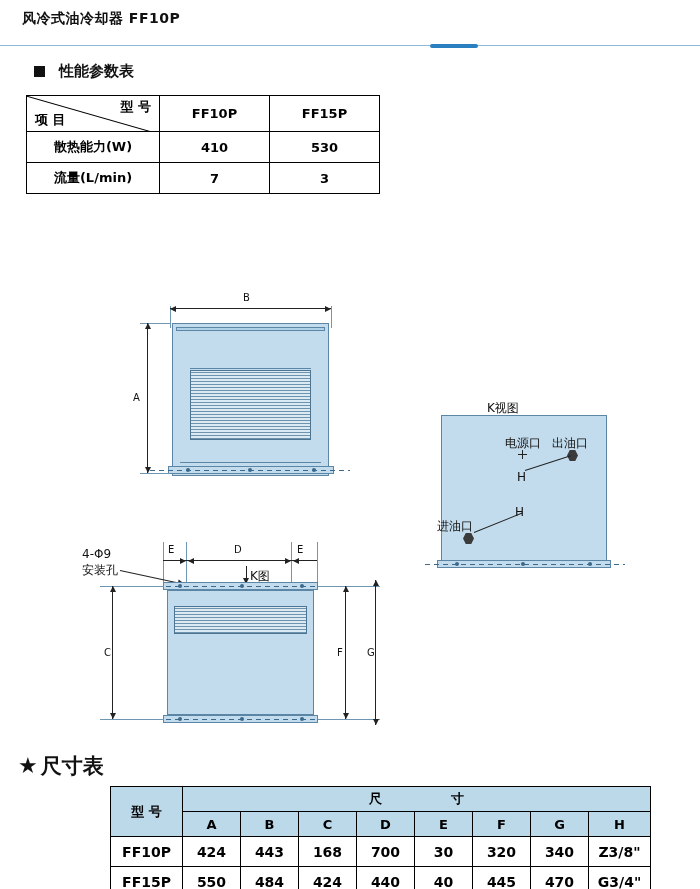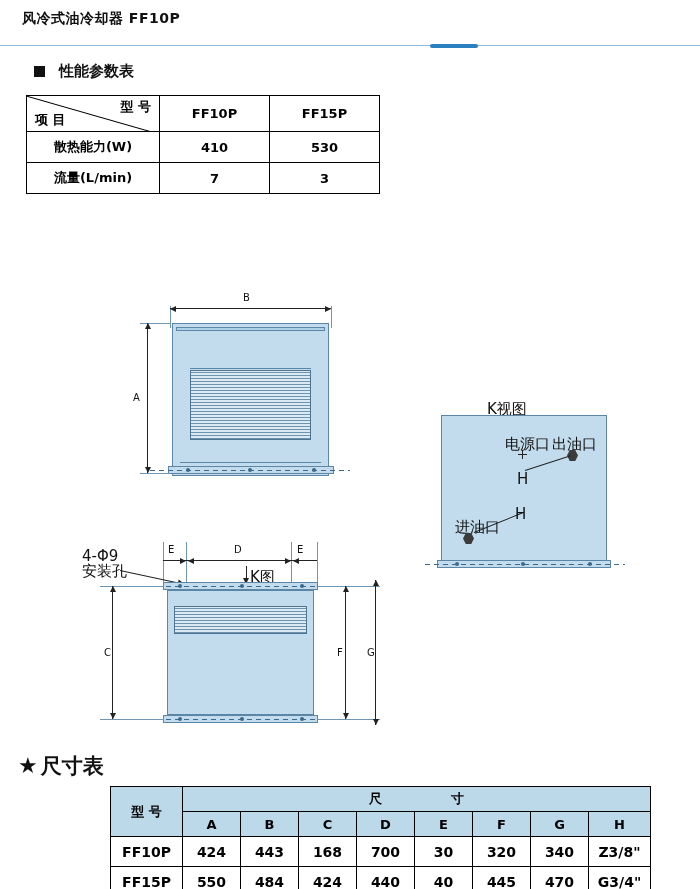--- a/index.html
+++ b/index.html
@@ -84,21 +84,21 @@
   }
   .diag-cell .t-right {
     position: absolute; right: 8px; top: 2px; font-weight: bold; font-size: 13px;
   }
 
   
   .drawings { position: absolute; left: 0; top: 270px; width: 700px; height: 470px; }
   .dwg-label {
     position: absolute; font-size: 10px; color: #111; white-space: nowrap;
   }
-  .dwg-label.sm { font-size: 15px; }
+  .dwg-label.sm { font-size: 12px; }
   .body-fill {
     position: absolute;
     background: #c3dced;
     border: 1px solid #5b86a6;
   }
   .grille {
     position: absolute;
     background:
       repeating-linear-gradient(0deg, #6d93ae 0px, #6d93ae 1px, #dbe9f3 1px, #dbe9f3 3px),
       repeating-linear-gradient(90deg, #6d93ae 0px, #6d93ae 1px, transparent 1px, transparent 3px);
@@ -231,21 +231,21 @@
     <div class="dot" style="left:521px; top:292px;"></div>
     <div class="dot" style="left:588px; top:292px;"></div>
 
     <div class="dwg-label sm" style="left:505px; top:165px;">电源口</div>
     <div class="plus" style="left:518px; top:180px;"></div>
     <div class="dwg-label sm" style="left:552px; top:165px;">出油口</div>
     <div class="hex" style="left:567px; top:180px;"></div>
     <div class="leader" style="left:525px; top:200px; width:48px; transform:rotate(-18deg);"></div>
     <div class="dwg-label sm" style="left:517px; top:200px;">H</div>
 
-    <div class="dwg-label sm" style="left:455px; top:248px;">进油口</div>
+    <div class="dwg-label sm" style="left:437px; top:248px;">进油口</div>
     <div class="hex" style="left:463px; top:263px;"></div>
     <div class="leader" style="left:474px; top:262px; width:52px; transform:rotate(-22deg);"></div>
     <div class="dwg-label sm" style="left:515px; top:235px;">H</div>
 
     <div class="ext-line" style="left:163px; top:272px; width:1px; height:40px;"></div>
     <div class="ext-line" style="left:186px; top:272px; width:1px; height:40px;"></div>
     <div class="ext-line" style="left:291px; top:272px; width:1px; height:40px;"></div>
     <div class="ext-line" style="left:317px; top:272px; width:1px; height:40px;"></div>
 
     <div class="dim-line" style="left:163px; top:290px; width:23px; height:1px;"></div>

